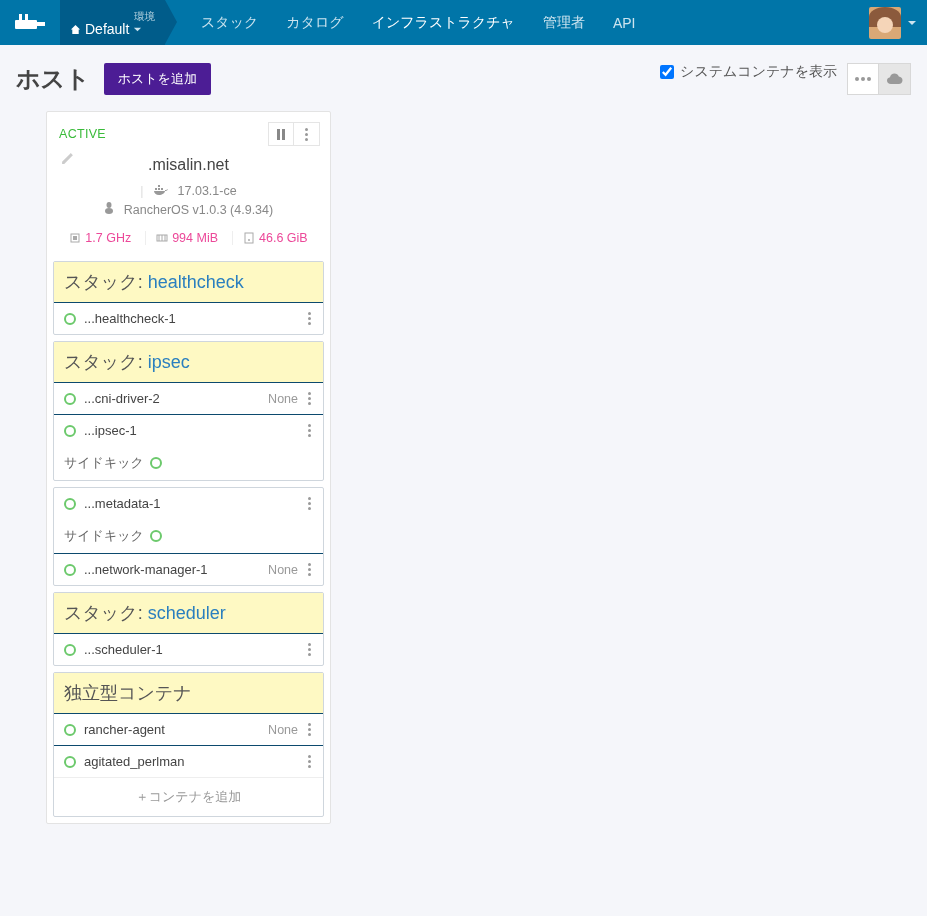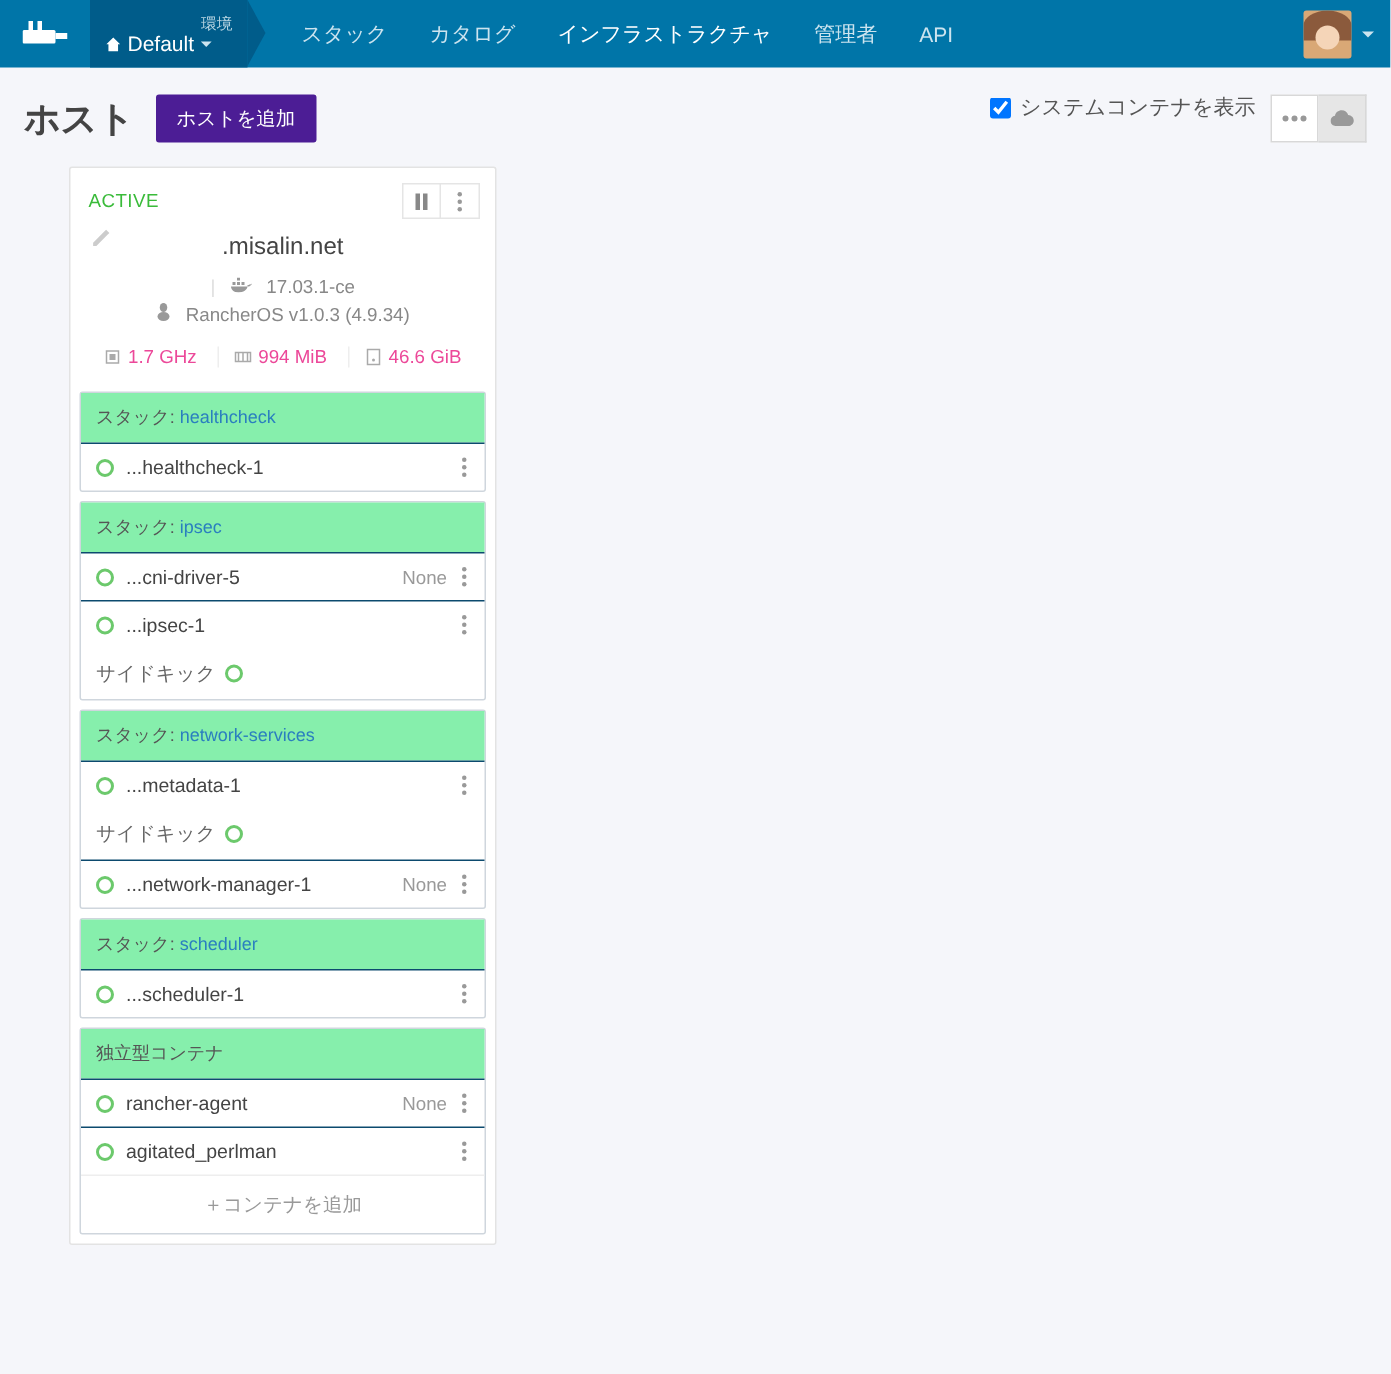--- a/index.html
+++ b/index.html
@@ -38,21 +38,21 @@
 .head-actions .ha { width: 26px; height: 24px; border: 1px solid #e5e5e5; display: flex; align-items: center; justify-content: center; color: #888; cursor: pointer; }
 .head-actions .ha + .ha { border-left: none; }
 .host-name { text-align: center; font-size: 16px; color: #444; padding: 4px 0 8px 0; }
 .host-meta { text-align: center; font-size: 12.5px; color: #888; padding-bottom: 8px; }
 .meta-row { display: flex; align-items: center; justify-content: center; gap: 10px; padding: 2px 0; }
 .meta-sep { color: #ddd; }
 .stats-row { display: flex; align-items: center; justify-content: center; gap: 4px; padding: 4px 0 10px 0; font-size: 12.5px; color: #ec4899; }
 .stat { padding: 0 10px; display: flex; align-items: center; gap: 4px; }
 .stat + .stat { border-left: 1px solid #eee; }
 .stack-block { border: 1px solid #cfd6dd; margin: 6px; border-radius: 2px; }
-.stack-head { background: #86efac; padding: 8px 10px; font-size: 12px; color: #555; }
+.stack-head { background: #fef9c3; padding: 8px 10px; font-size: 18px; color: #555; }
 .stack-link { color: #2a7fbf; }
 .svc-row { border-top: 1px solid #0c4a6e; padding: 8px 10px; display: flex; align-items: center; font-size: 13px; color: #444; }
 .svc-row:first-of-type { border-top: none; }
 .svc-circle { width: 12px; height: 12px; border: 2px solid #6cc96c; border-radius: 50%; margin-right: 8px; flex-shrink: 0; }
 .svc-name { flex: 1; overflow: hidden; text-overflow: ellipsis; white-space: nowrap; }
 .svc-right { color: #999; font-size: 12.5px; margin-right: 8px; }
 .svc-menu { color: #bbb; cursor: pointer; padding: 0 2px; }
 .sidekick { padding: 8px 10px; font-size: 13px; color: #666; display: flex; align-items: center; gap: 6px; }
 .sk-circle { width: 12px; height: 12px; border: 2px solid #6cc96c; border-radius: 50%; }
 .add-container { text-align: center; padding: 10px; color: #999; font-size: 13px; border-top: 1px solid #eee; cursor: pointer; }
@@ -224,21 +224,21 @@
           </span>
       </div>
     </div>
 
     <div class="stack-block">
       <div class="stack-head">
         <span>スタック</span>: <a class="stack-link">ipsec</a>
       </div>
       <div class="svc-row">
         <span class="svc-circle"></span>
-        <span class="svc-name">...cni-driver-5</span>
+        <span class="svc-name">...cni-driver-2</span>
         <span class="svc-right">None</span>
         <span class="svc-menu">
             <div class="vdots">
               <span></span>
               <span></span>
               <span></span>
             </div>
           </span>
       </div>
       <div class="svc-row">
@@ -252,23 +252,20 @@
             </div>
           </span>
       </div>
       <div class="sidekick">
         <span>サイドキック</span>
         <span class="sk-circle"></span>
       </div>
     </div>
 
     <div class="stack-block">
-      <div class="stack-head">
-        <span>スタック</span>: <a class="stack-link">network-services</a>
-      </div>
       <div class="svc-row">
         <span class="svc-circle"></span>
         <span class="svc-name">...metadata-1</span>
         <span class="svc-menu">
             <div class="vdots">
               <span></span>
               <span></span>
               <span></span>
             </div>
           </span>

